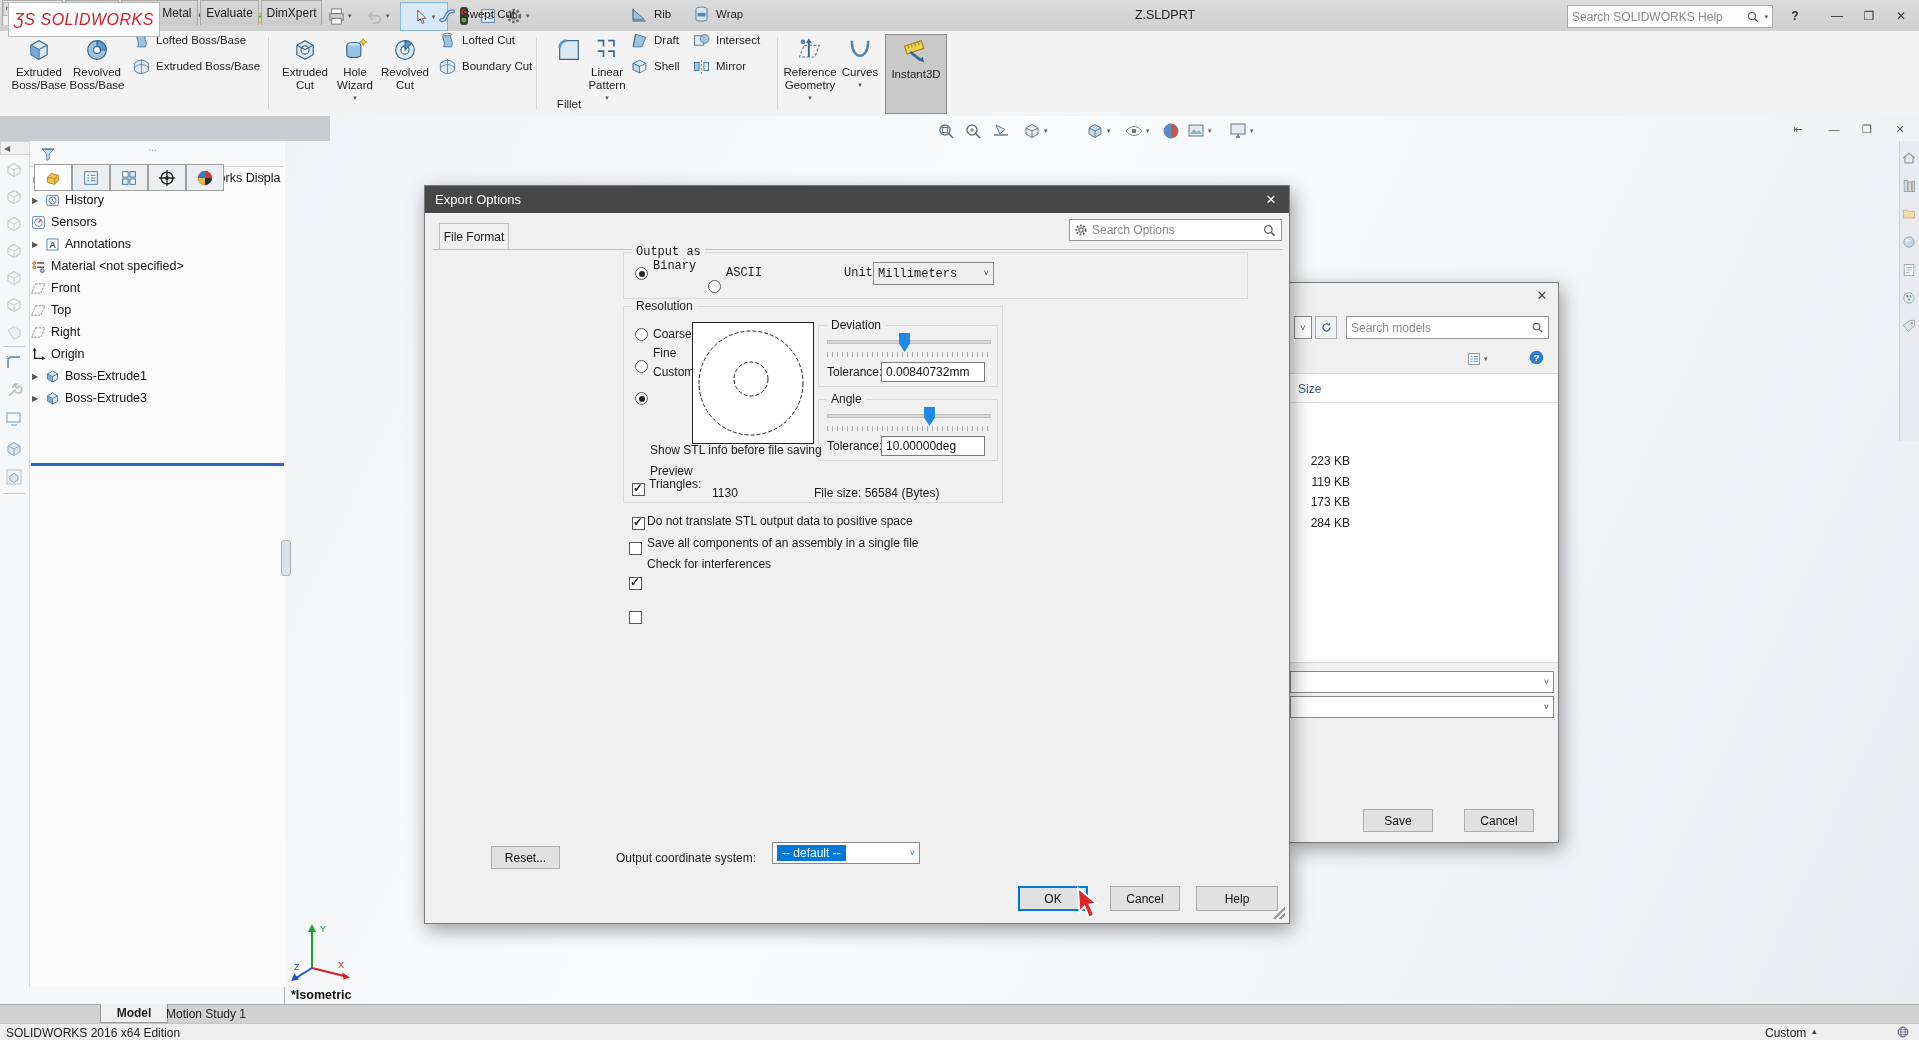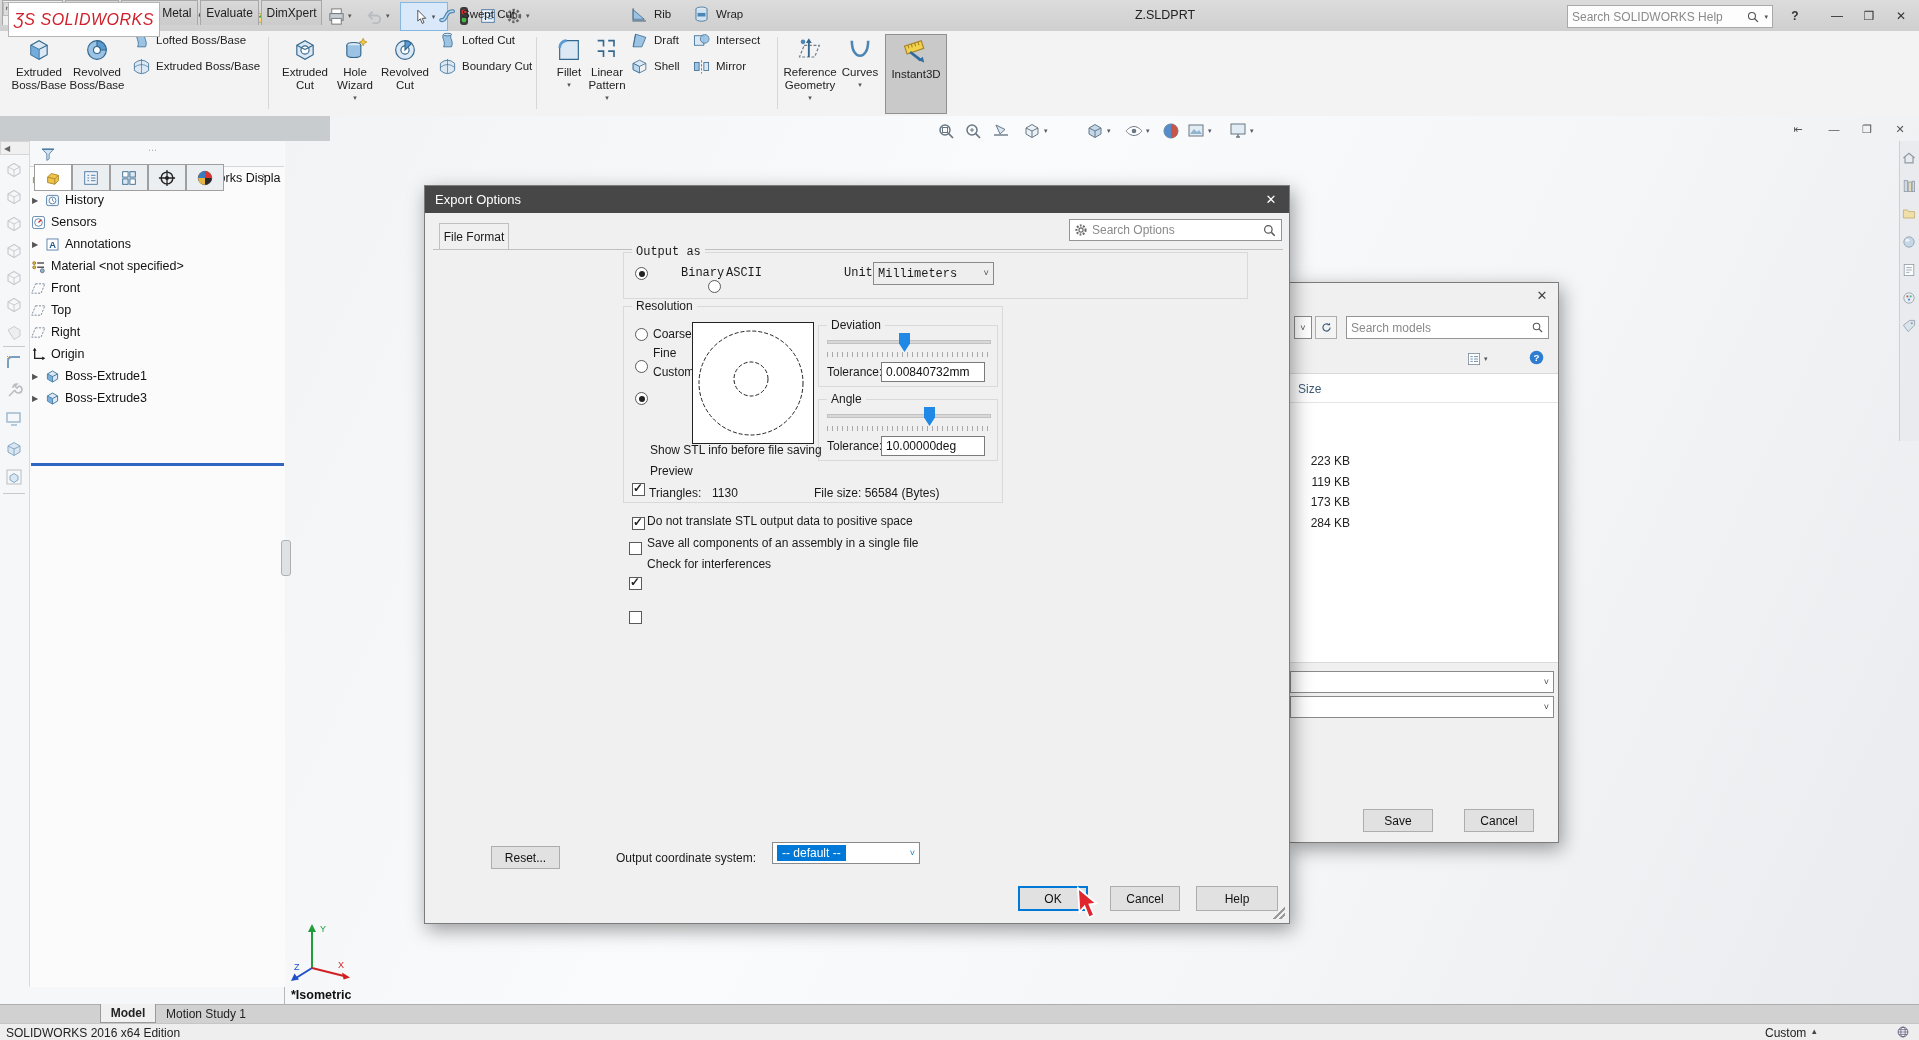--- a/index.html
+++ b/index.html
@@ -317,21 +317,21 @@
           <svg viewBox="0 0 24 24">
             <path d="M3 8q9-8 18 0v9q-9 8-18 0z" fill="#dce9f5" stroke="#34688f"></path>
             <path d="M3 13q9-7 18 0M12 2.5v18" fill="none" stroke="#34688f" stroke-width=".8"></path>
           </svg>
         </span>
         <span class="rlb">Boundary Cut</span>
       </div>
   </div>
   <div class="abs rsep" style="left:536px;top:37px;"></div>
 
-  <div class="abs rlarge" style="left:538px;top:33px;">
+  <div class="abs rlarge" style="left:538px;top:33px;gap:32px;">
     <span class="ric ico">
         <svg viewBox="0 0 24 24">
           <path d="M4 20V10a6 6 0 0 1 6-6h10v16z" fill="#dce9f5" stroke="#34688f"></path>
           <path d="M4 10a6 6 0 0 1 6-6" fill="none" stroke="#5b9bd1" stroke-width="2.4"></path>
         </svg>
       </span>
     <span class="rlb">Fillet</span>
     <span class="rdd">▾</span>
   </div>
   <div class="abs rlarge" style="left:576px;top:33px;">
@@ -909,21 +909,21 @@
             <circle cx="8.5" cy="8.5" r="5" fill="none" stroke="#555" stroke-width="1.6"></circle>
             <path d="M12.5 12.5L17 17" stroke="#555" stroke-width="1.9"></path>
           </svg>
         </span>
     </div>
 
 
     <div class="abs grp" style="left:198px;top:66px;width:625px;height:47px;font-family:Liberation Mono, monospace;">
       <span class="legend">Output as</span>
       <div class="abs radio on" style="left:11px;top:14px;"></div>
-      <div class="abs ctl-label" style="left:29px;top:13px;margin-left:28px;">Binary</div>
+      <div class="abs ctl-label" style="left:29px;top:6px;">Binary</div>
       <div class="abs radio" style="left:84px;top:14px;"></div>
       <div class="abs ctl-label" style="left:102px;top:13px;">ASCII</div>
       <div class="abs ctl-label" style="left:220px;top:13px;">Unit:</div>
       <div class="abs combo" style="left:249px;top:9px;width:121px;height:23px;">
         <span>Millimeters</span>
           <span class="chev">˅</span>
       </div>
     </div>
 
     <div class="abs grp" style="left:198px;top:120px;width:380px;height:197px;">
@@ -956,21 +956,21 @@
         <div class="abs slidertrack" style="left:8px;top:14px;width:164px;"></div>
         <div class="abs sliderthumb" style="left:105px;top:7px;"></div>
         <div class="abs ticks" style="left:8px;top:26px;width:164px;"></div>
         <div class="abs ctl-label" style="left:8px;top:39px;">Tolerance:</div>
         <input class="abs tolinput" style="left: 62px; top: 36px; width: 104px; height: 20px;" value="10.00000deg">
       </div>
       <div class="abs chkbox on" style="left:8px;top:137px;"></div>
       <div class="abs ctl-label" style="left:26px;top:136px;">Show STL info before file saving</div>
       <div class="abs chkbox on" style="left:8px;top:158px;"></div>
       <div class="abs ctl-label" style="left:26px;top:157px;">Preview</div>
-      <div class="abs ctl-label" style="left:25px;top:179px;text-align:right;">Triangles:</div>
+      <div class="abs ctl-label" style="left:25px;top:170px;text-align:right;">Triangles:</div>
       <div class="abs ctl-label" style="left:88px;top:179px;">1130</div>
       <div class="abs ctl-label" style="left:190px;top:179px;">File size: 56584 (Bytes)</div>
     </div>
 
     <div class="abs chkbox" style="left:204px;top:329px;"></div>
     <div class="abs ctl-label" style="left:222px;top:328px;">Do not translate STL output data to positive space</div>
     <div class="abs chkbox on" style="left:204px;top:351px;"></div>
     <div class="abs ctl-label" style="left:222px;top:350px;">Save all components of an assembly in a single file</div>
     <div class="abs chkbox" style="left:204px;top:372px;"></div>
     <div class="abs ctl-label" style="left:222px;top:371px;">Check for interferences</div>
@@ -991,21 +991,21 @@
     <svg viewBox="0 0 30 40">
       <path d="M8 2 L9.5 26 L14.5 20.5 L19 31.5 L24 29 L19.5 18.5 L26.5 17.5 Z" fill="#e0252d" stroke="#ffffff" stroke-width="1.8"></path>
     </svg>
   </div>
 
   <div class="abs bottomtabs"></div>
   <div class="abs navg" style="left:3px;">⏮</div>
   <div class="abs navg" style="left:17px;">◂</div>
   <div class="abs navg" style="left:31px;">▸</div>
   <div class="abs navg" style="left:45px;">⏭</div>
-  <div class="abs btab active" style="left:100px;width:56px;top:1004px;">Model</div>
+  <div class="abs btab active" style="left:100px;width:68px;top:1004px;">Model</div>
   <div class="abs btab" style="left:158px;width:96px;top:1004px;">Motion Study 1</div>
 
   <div class="abs statusbar"></div>
   <div class="abs" style="left:6px;top:1026px;font-size:12px;color:#222;">SOLIDWORKS 2016 x64 Edition</div>
   <div class="abs" style="left:1765px;top:1026px;font-size:12px;color:#222;">Custom</div>
   <div class="abs" style="left:1812px;top:1026px;font-size:9px;color:#444;">▴</div>
   <div class="abs ico" style="left:1896px;top:1025px;width:14px;height:14px;">
       <svg viewBox="0 0 20 20">
         <circle cx="10" cy="10" r="7" fill="none" stroke="#557" stroke-width="1.2"></circle>
         <ellipse cx="10" cy="10" rx="3.2" ry="7" fill="none" stroke="#557"></ellipse>

